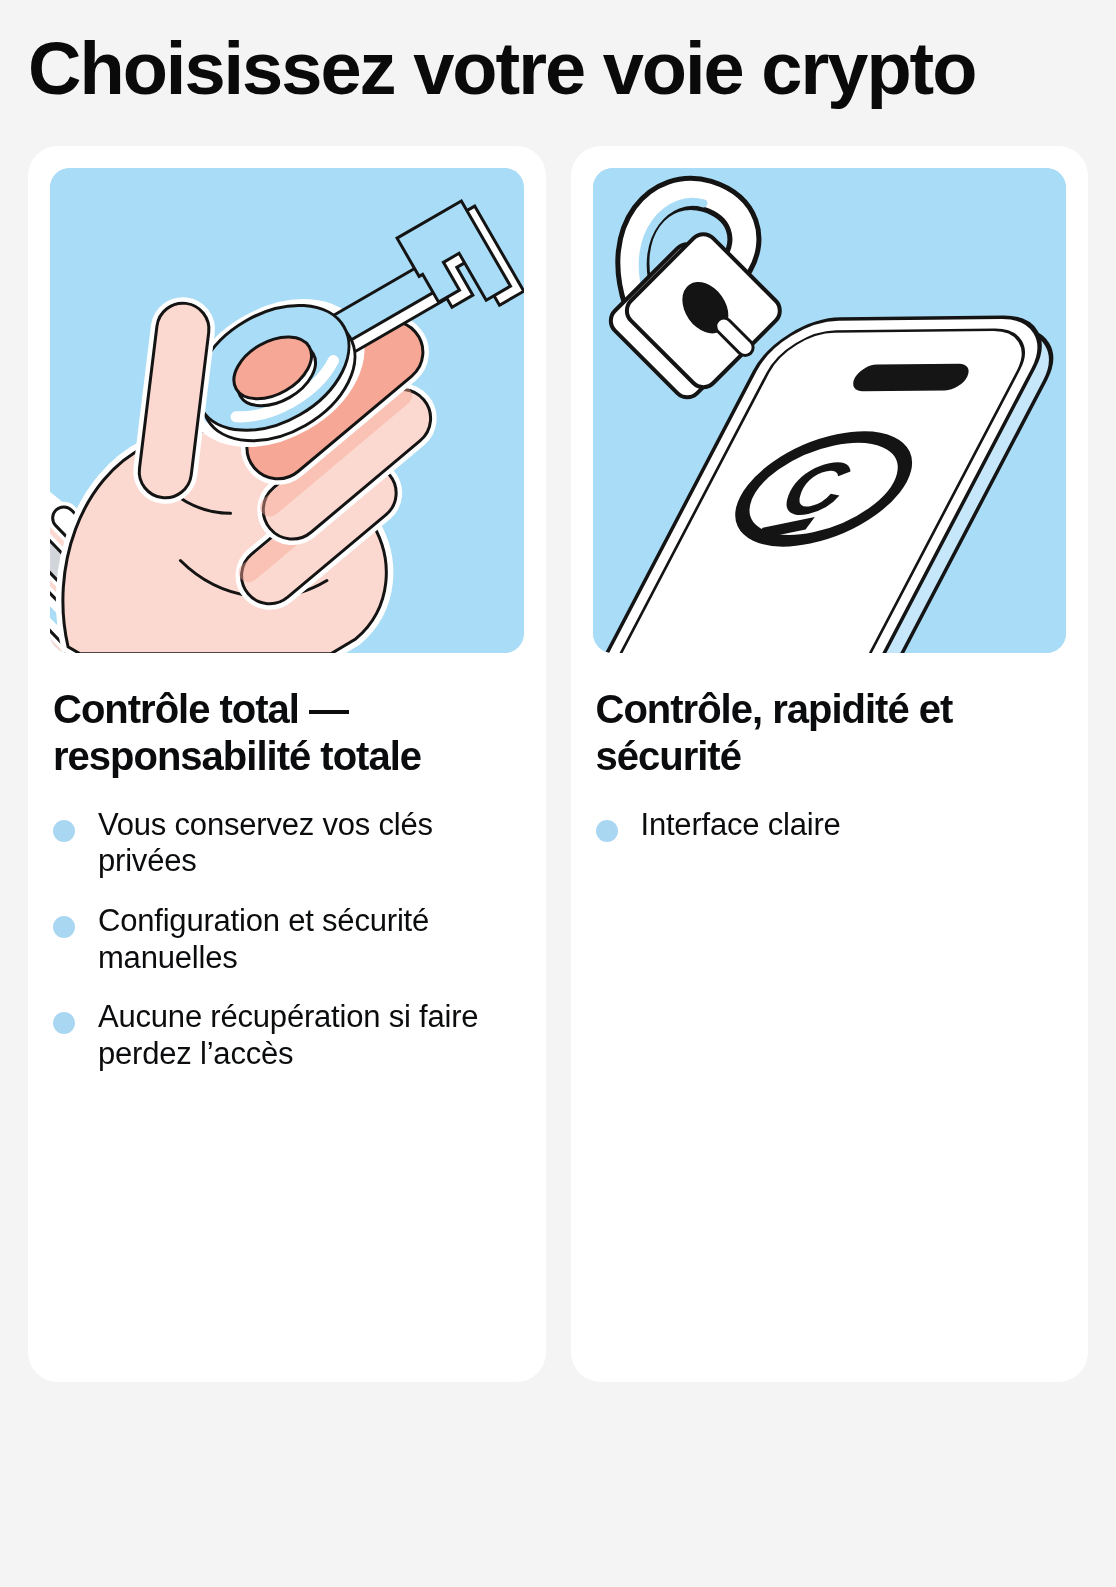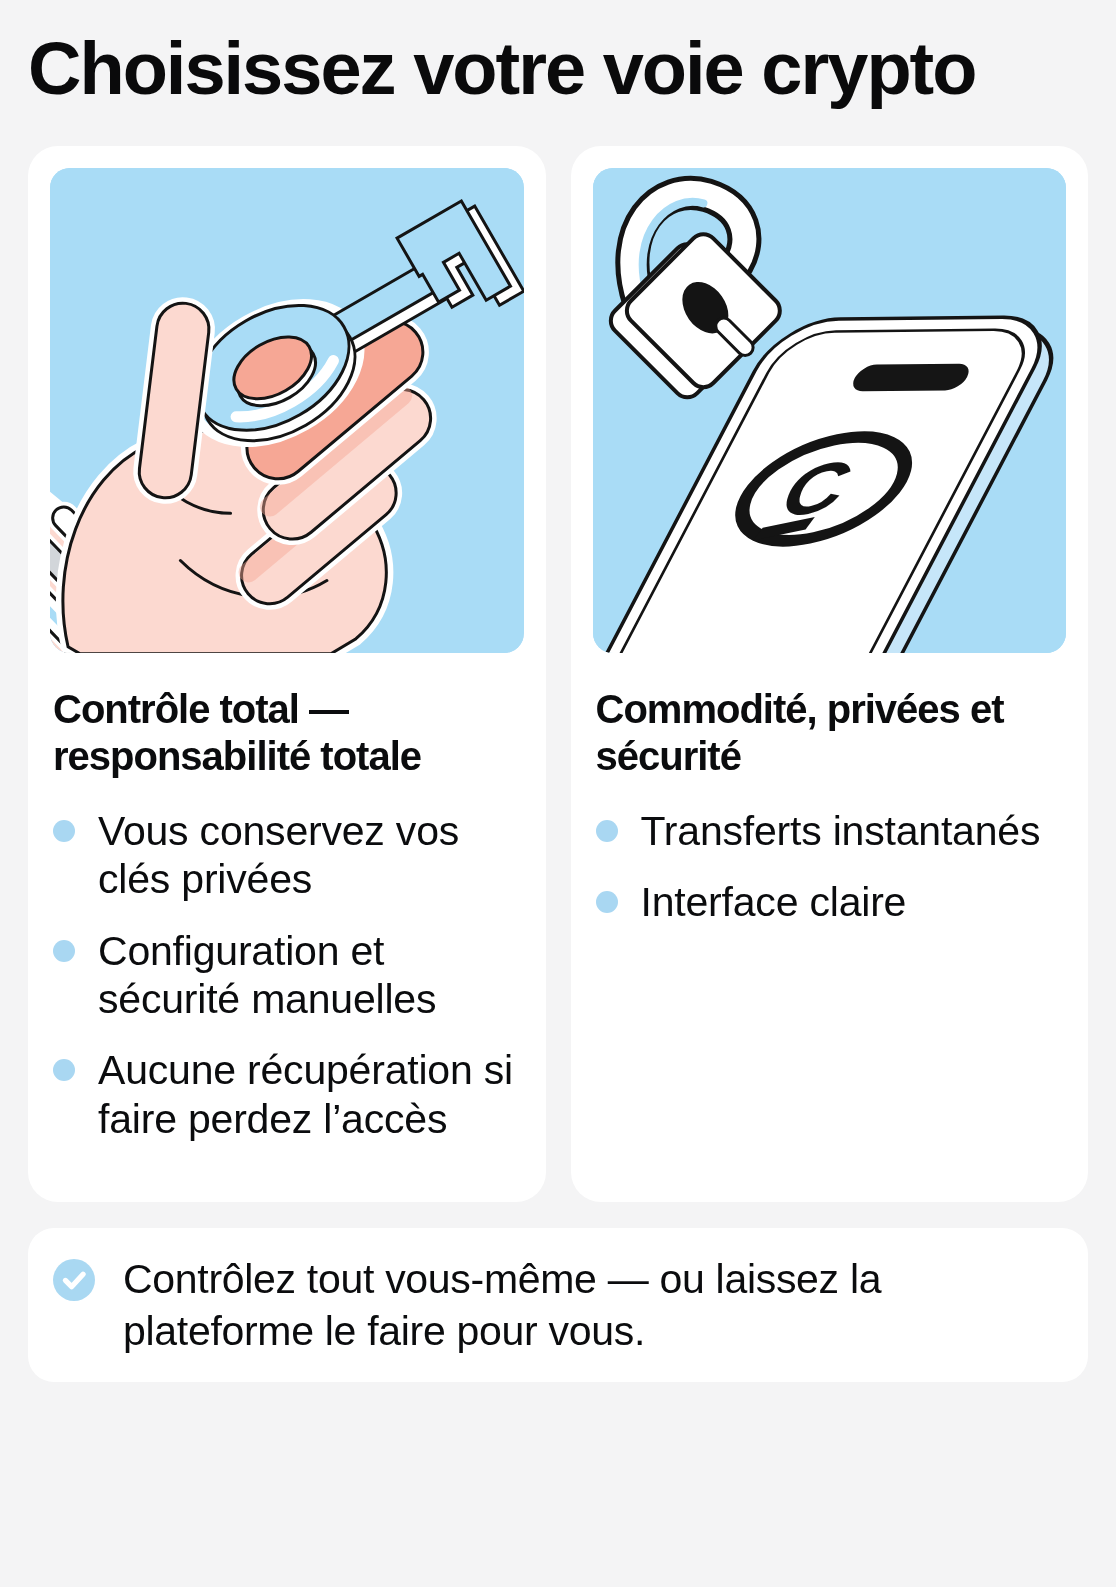--- a/index.html
+++ b/index.html
@@ -25,21 +25,21 @@
     height:485px;border-radius:20px;background:#a9dcf6;overflow:hidden;flex:0 0 auto;
   }
   .illus svg{display:block;width:100%;height:100%;}
   .card h2{
     font-size:40px;line-height:1.17;letter-spacing:-1px;font-weight:bold;
     margin:33px 0 0 3px;color:#0b0c0e;
   }
   ul.bullets{list-style:none;margin:27px 0 0 0;padding:0 0 0 3px;}
   ul.bullets li{
     display:grid;grid-template-columns:45px 1fr;
-    font-size:41px;line-height:1.18;letter-spacing:-0.2px;
+    font-size:31px;line-height:1.18;letter-spacing:-0.2px;
     margin-bottom:23px;
   }
   .dot{width:22px;height:22px;border-radius:50%;background:#a9d7f2;margin-top:13px;}
   .footer{
     margin-top:26px;background:#ffffff;border-radius:26px;
     box-sizing:border-box;padding:25px 30px 25px 25px;
     display:grid;grid-template-columns:70px 1fr;align-items:flex-start;
     flex:0 0 auto;
   }
   .check-wrap{width:42px;height:42px;margin-top:6px;}
@@ -175,37 +175,24 @@
             <g transform="translate(131,192) rotate(-14)">
               <ellipse cx="0" cy="0" rx="74" ry="57" fill="#ffffff" stroke="#141414" stroke-width="13"></ellipse>
               <text x="-8" y="26" text-anchor="middle" font-size="80" font-weight="bold" font-style="italic" fill="#141414">C</text>
               <path d="M -50 32 L -2 32 L -8 45 L -56 45 Z" fill="#141414"></path>
             </g>
             <path d="M 238 600 L 194 686" stroke="#a9dcf6" stroke-width="12"></path>
             <path d="M 257 608 L 219 682" stroke="#a9dcf6" stroke-width="6"></path>
           </g>
         </svg>
       </div>
-      <h2>Commodité, privées et sécurité</h2>
+      <h2>Contrôle, rapidité et sécurité</h2>
       <ul class="bullets">
-        <li>
-          <span class="dot"></span>
-          <span>Transferts instantanés</span>
-        </li>
         <li>
           <span class="dot"></span>
           <span>Interface claire</span>
         </li>
       </ul>
     </section>
   </div>
 
-  <div class="footer">
-    <span class="check-wrap">
-      <svg viewBox="0 0 44 44" width="42" height="42">
-        <circle cx="22" cy="22" r="22" fill="#a9d8f2"></circle>
-        <path d="M 13 22.5 L 19.5 29 L 31.5 16" fill="none" stroke="#ffffff" stroke-width="5.5" stroke-linecap="round" stroke-linejoin="round"></path>
-      </svg>
-    </span>
-    <span class="footer-text">Contrôlez tout vous-même — ou laissez la plateforme le faire pour vous.</span>
-  </div>
 
 </div>
 
 </body></html>

